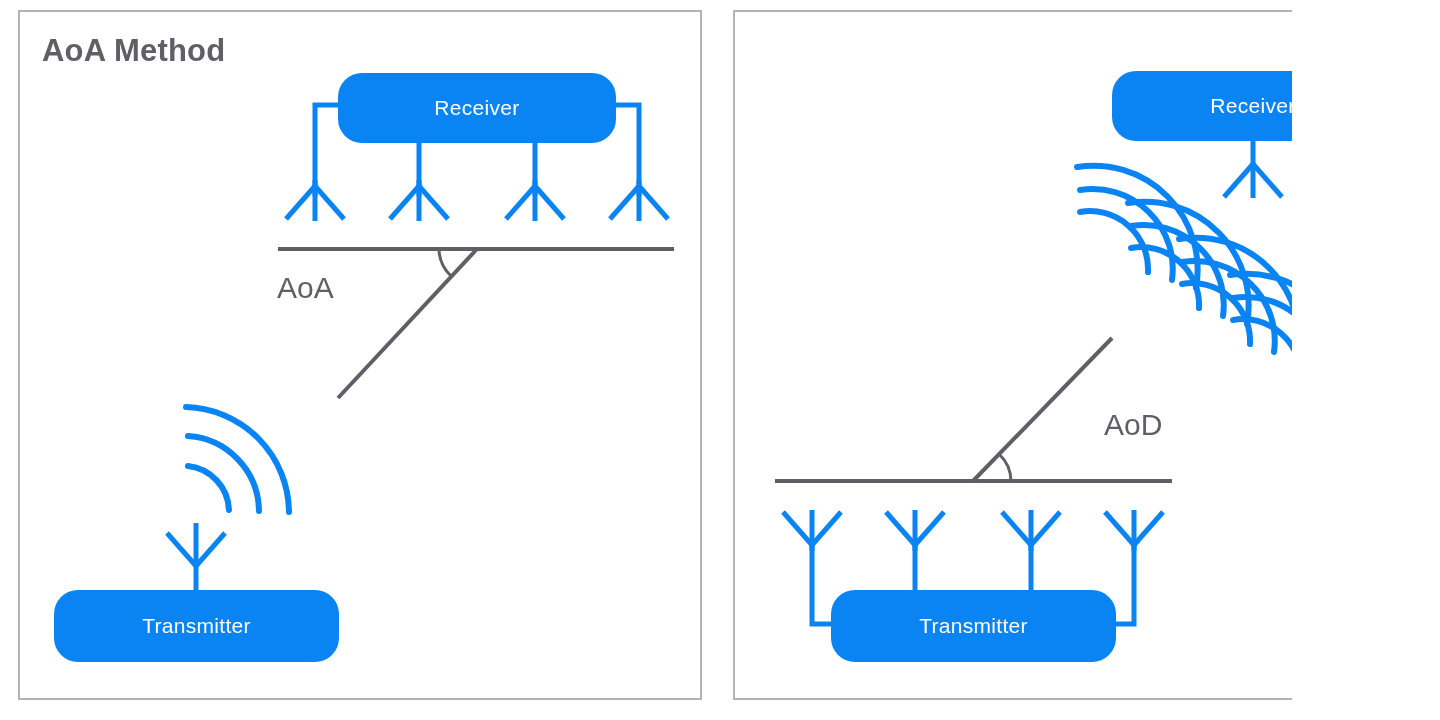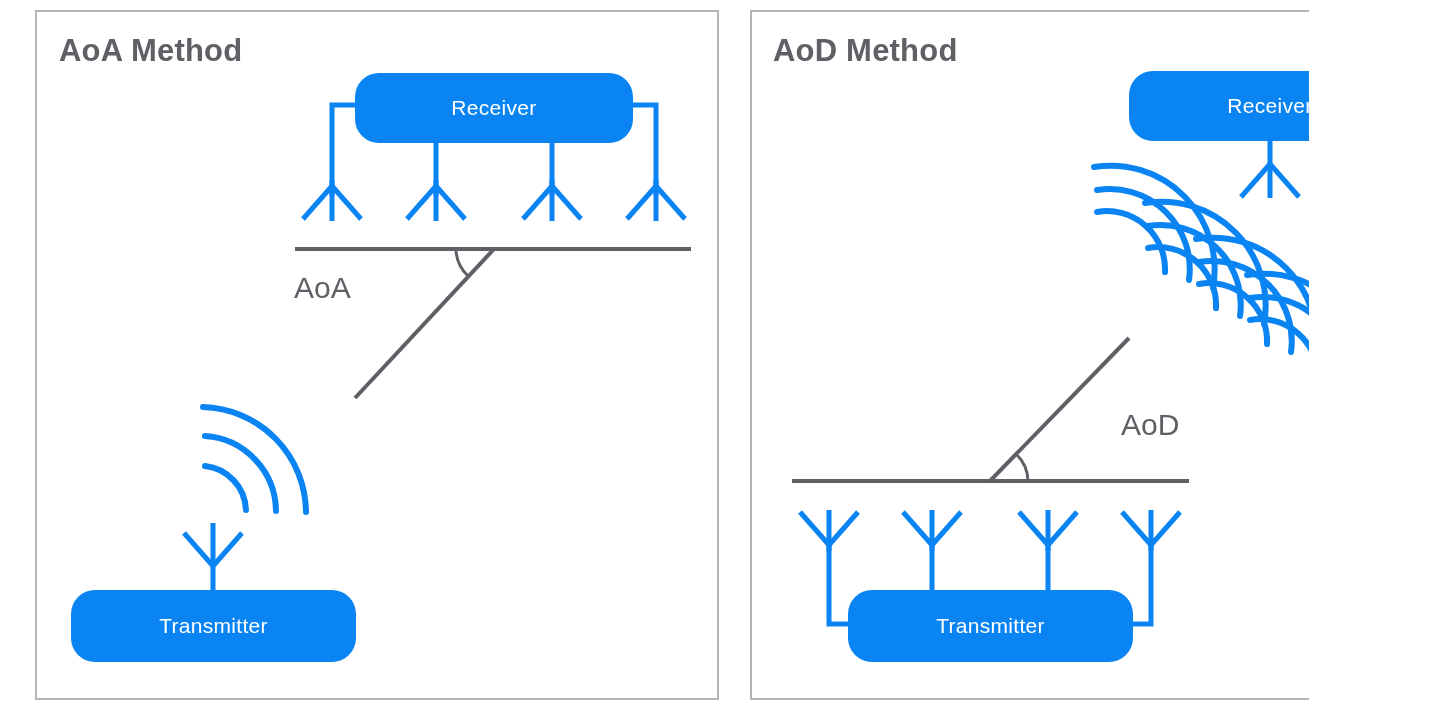--- a/index.html
+++ b/index.html
@@ -7,21 +7,20 @@
     padding: 0;
     background: #ffffff;
     font-family: "Liberation Sans", sans-serif;
   }
   #canvas {
     position: relative;
     width: 1292px;
     height: 720px;
     background: #ffffff;
     overflow: hidden;
-    margin-left: 17px;
   }
   .panel {
     position: absolute;
     box-sizing: border-box;
     border: 2px solid #b3b3b8;
     background: #ffffff;
   }
   #panel-aoa { left: 18px;  top: 10px; width: 684px; height: 690px; }
   #panel-aod { left: 733px; top: 10px; width: 689px; height: 690px; }
   .panel-title {
@@ -68,21 +67,20 @@
 </style>
 </head>
 <body>
 
 <div id="canvas">
 
   <div class="panel" id="panel-aoa"></div>
   <div class="panel" id="panel-aod"></div>
 
   <div class="panel-title" id="title-aoa">AoA Method</div>
-  <div class="panel-title" id="title-aod">AoD Method</div>
 
   <svg class="svg-layer" viewBox="0 0 1440 720">
 
     <g stroke="#0b84f3" stroke-width="5" fill="none" stroke-linecap="butt">
 
       <path d="M 338 105 L 315 105 L 315 196"></path>
 
       <path d="M 419 143 L 419 196"></path>
 
       <path d="M 535 143 L 535 196"></path>

